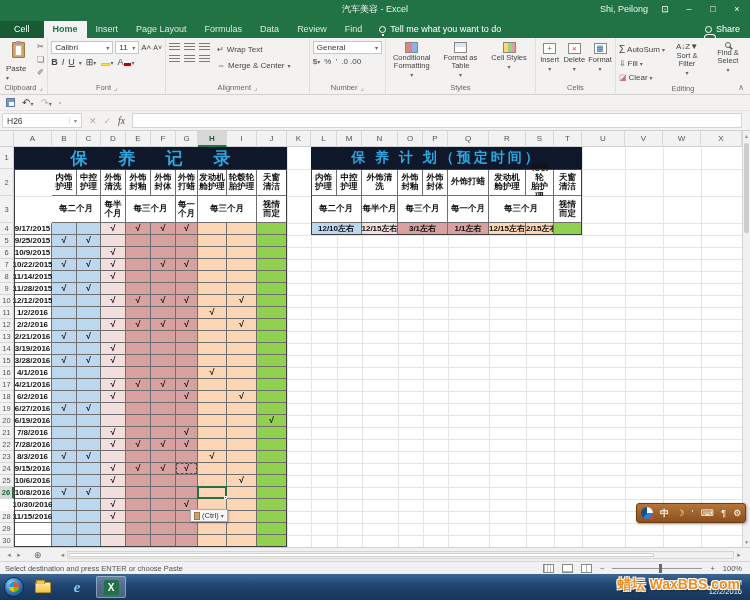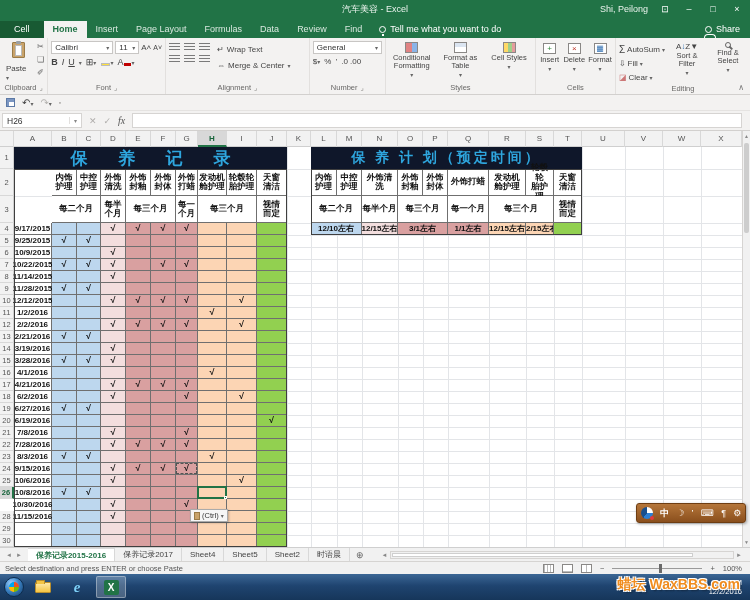--- a/index.html
+++ b/index.html
@@ -832,28 +832,20 @@
     <div style="height:10px;line-height:10px;">▲</div>
     <div class="vthumb"></div>
     <div style="position:absolute;bottom:0;left:0;right:0;height:10px;line-height:10px;">▼</div>
   </div>
 
   <div class="tabsrow">
     <div class="tnav">
       <span>◄</span>
       <span>►</span>
     </div>
-    <div id="sheetTabs" style="display:flex;">
-        <div class="stab active">保养记录2015-2016</div>
-        <div class="stab">保养记录2017</div>
-        <div class="stab">Sheet4</div>
-        <div class="stab">Sheet5</div>
-        <div class="stab">Sheet2</div>
-        <div class="stab">时语晨</div>
-      </div>
     <div class="addsheet">⊕</div>
     <div class="hscroll">
       <span class="hs-ar">◄</span>
       <div class="hs-track">
           <div class="hs-thumb"></div>
         </div>
       <span class="hs-ar">►</span>
     </div>
   </div>
 

